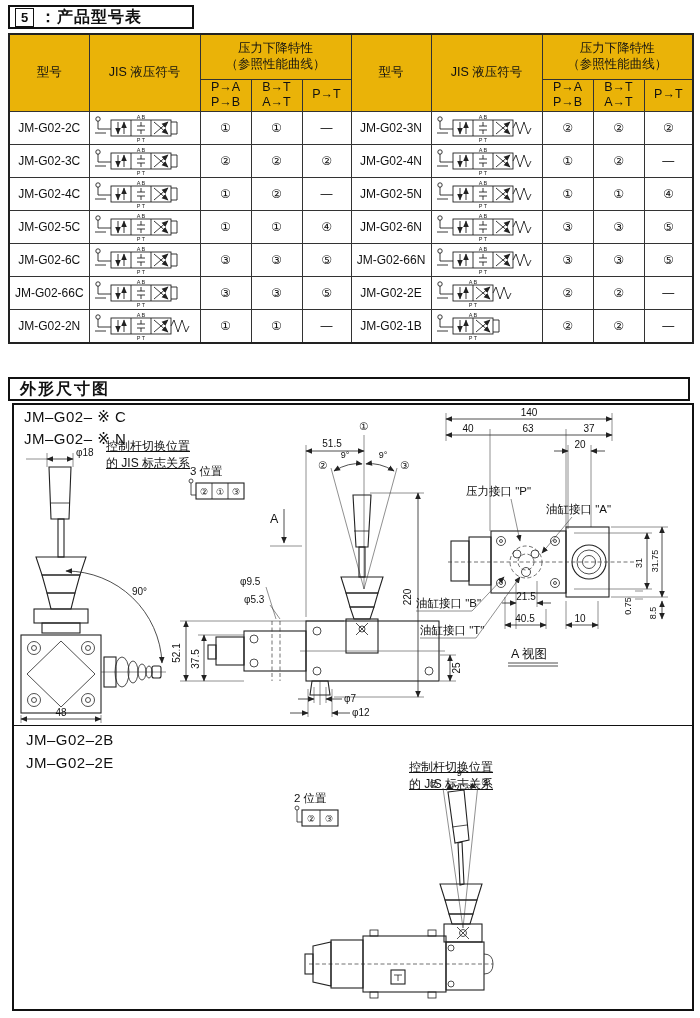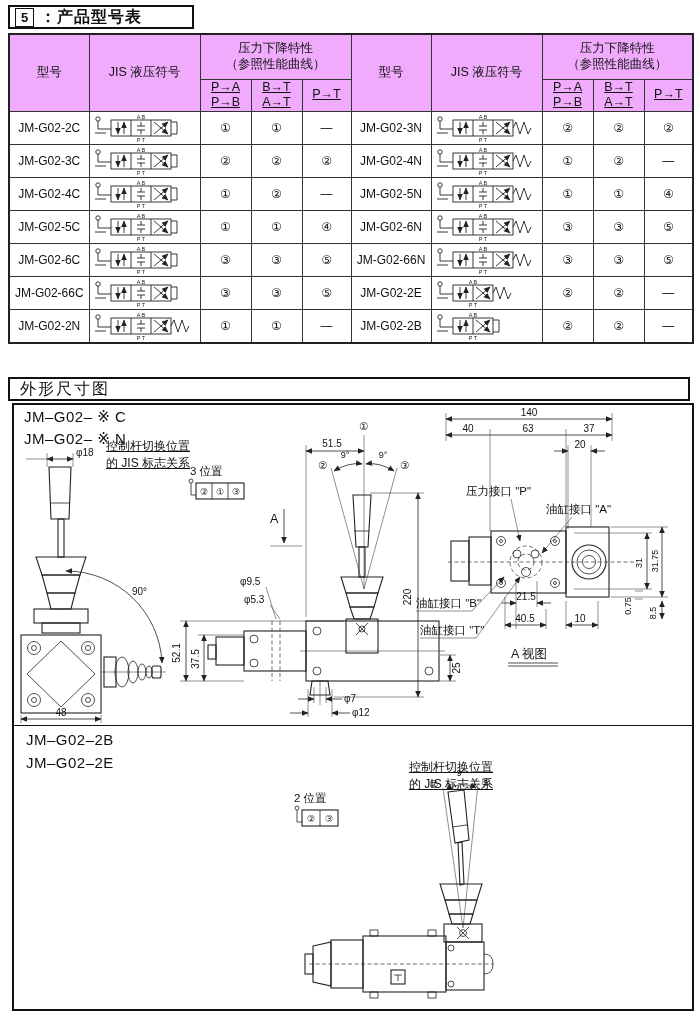--- a/index.html
+++ b/index.html
@@ -7,29 +7,29 @@
         font-family:"Liberation Sans","DejaVu Sans",sans-serif;color:#111;overflow:hidden;}
   .abs{position:absolute;}
   
   .titlebox{position:absolute;left:8px;top:5px;width:186px;height:24px;border:2px solid #111;
             display:flex;align-items:center;gap:6px;padding-left:5px;box-sizing:border-box;}
   .badge{display:inline-block;border:1.5px solid #111;width:17px;height:17px;line-height:17px;
          text-align:center;font-weight:bold;font-size:13px;}
   .titletext{font-weight:bold;font-size:16px;letter-spacing:1px;}
   .titlebox2{position:absolute;left:8px;top:377px;width:682px;height:24px;border:2px solid #111;
              box-sizing:border-box;display:flex;align-items:center;padding-left:10px;
-             font-weight:normal;font-size:16px;letter-spacing:2px;}
+             font-weight:bold;font-size:16px;letter-spacing:2px;}
   
   table.models{position:absolute;left:8px;top:33px;width:684px;border-collapse:collapse;
                table-layout:fixed;border:2px solid #222;}
   table.models th,table.models td{border:1px solid #333;padding:0;text-align:center;
                font-weight:400;overflow:hidden;}
-  table.models thead th{background:#f0abfc;font-size:12.5px;line-height:1.25;}
+  table.models thead th{background:#eab308;font-size:12.5px;line-height:1.25;}
   table.models .hd1{height:45px;}
-  table.models .hd2{height:27px;text-decoration:underline;}
+  table.models .hd2{height:27px;}
   table.models td{height:32px;font-size:12px;background:#fff;}
   td.val{font-size:13.5px;}
   td.sym svg{display:block;margin:0 auto;}
   .note{position:absolute;left:8px;top:344px;font-size:12.5px;letter-spacing:.3px;}
   
   .outbox{position:absolute;left:12px;top:403px;width:682px;height:608px;border:2px solid #111;
           box-sizing:border-box;}
   .s1{position:relative;width:100%;height:321px;border-bottom:1.5px solid #111;box-sizing:border-box;}
   .s2{position:relative;width:100%;height:283px;text-align:right;}
   .modelname{position:absolute;font-size:15px;letter-spacing:.5px;}
@@ -460,21 +460,21 @@
               </g>
               <g font-size="5.5" fill="#222" text-anchor="middle">
                 <text x="48" y="5.5">A B</text>
                 <text x="48" y="29">P T</text>
               </g>
             </svg>
           </td>
           <td class="val">①</td>
           <td class="val">①</td>
           <td class="val">—</td>
-          <td class="model">JM-G02-2B</td>
+          <td class="model">JM-G02-1B</td>
           <td class="sym">
             <svg width="104" height="30" viewBox="0 0 104 30">
               <g stroke="#222" fill="none" stroke-width="0.9">
                 <circle cx="5" cy="6" r="2.2"></circle>
                 <path d="M5,8 V16 H18"></path>
                 <path d="M2,20 H13"></path>
                 <rect x="18" y="7" width="40" height="16"></rect>
                 <line x1="38" y1="7" x2="38" y2="23"></line>
                 <line x1="25" y1="9" x2="25" y2="21" marker-end="url(#aE)"></line>
                 <line x1="31" y1="21" x2="31" y2="9" marker-end="url(#aE)"></line>

